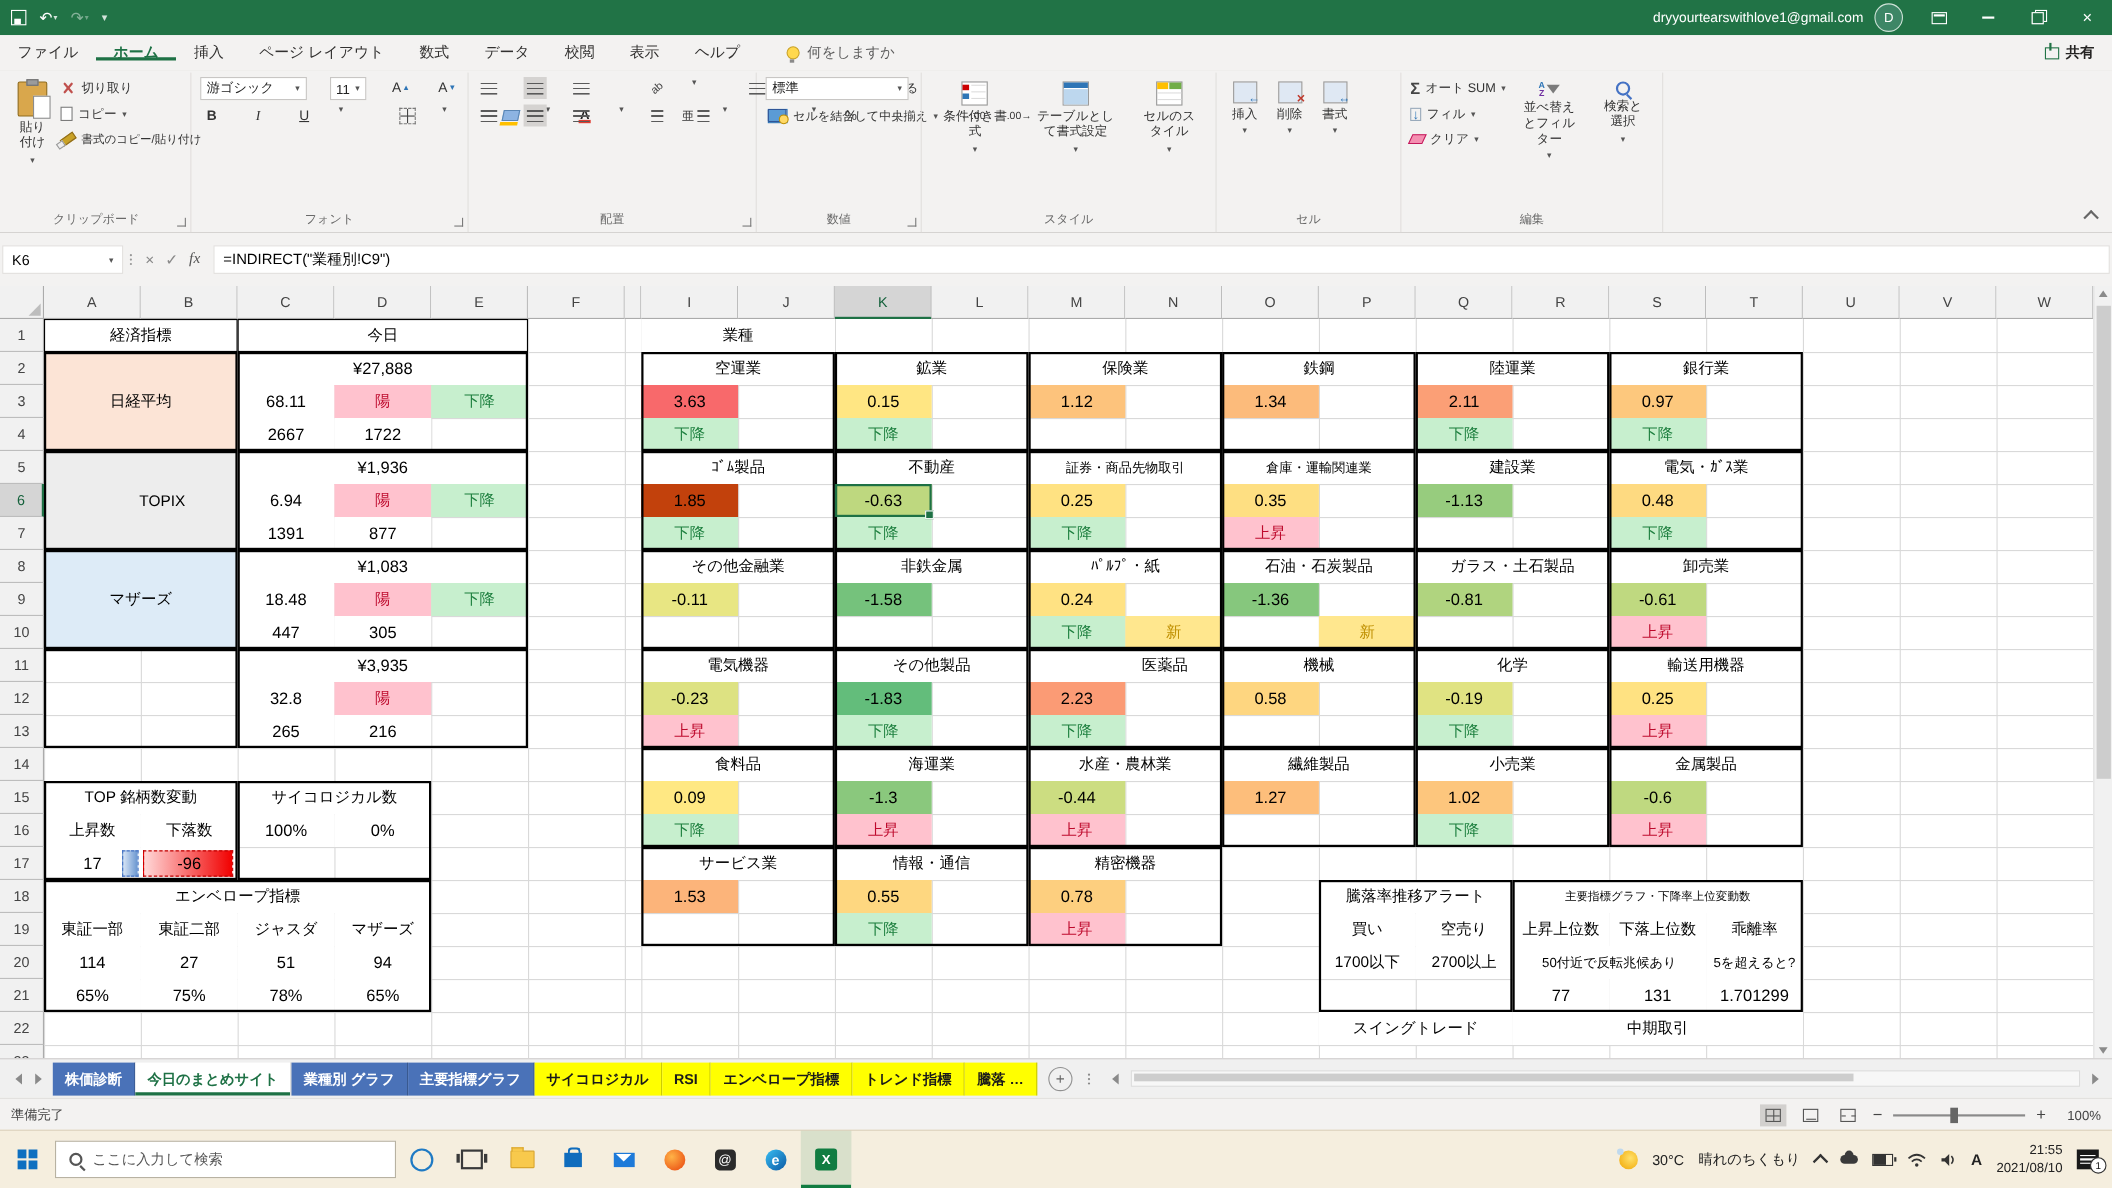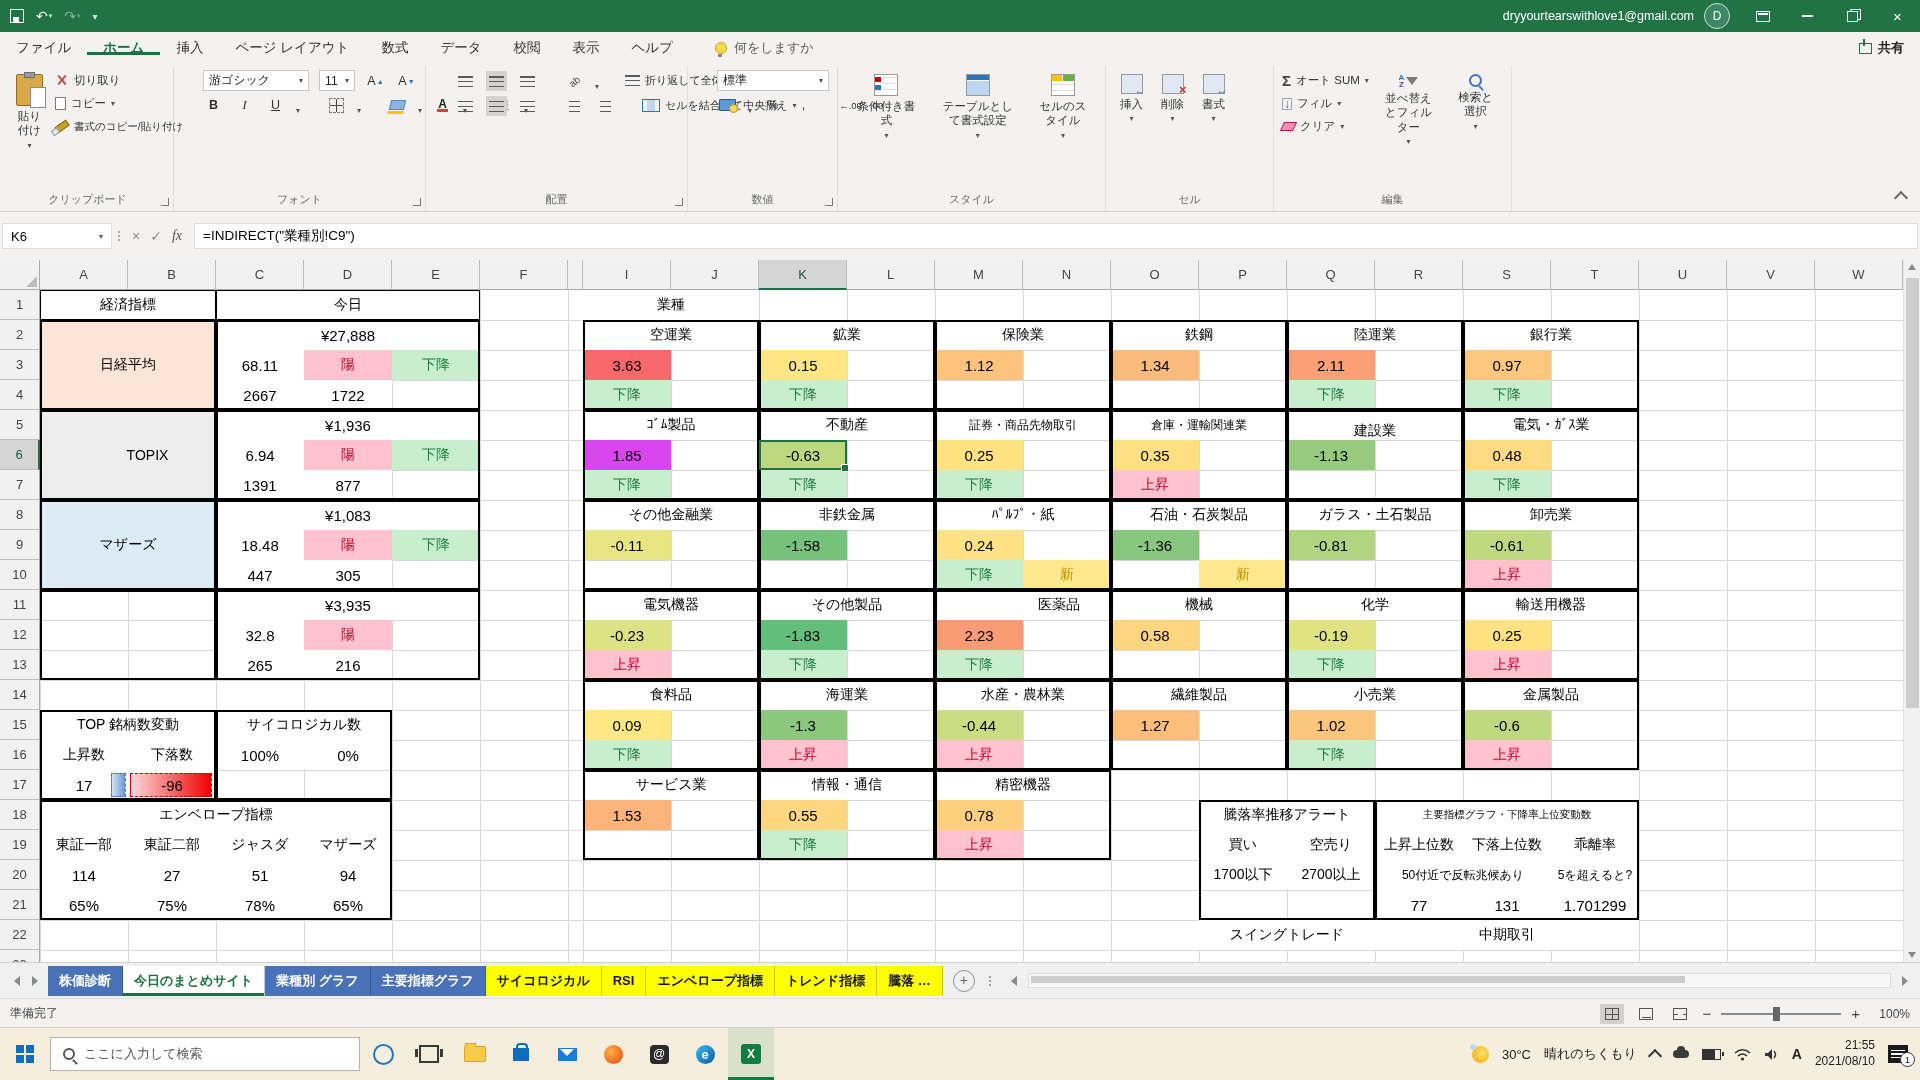--- a/index.html
+++ b/index.html
@@ -40,21 +40,21 @@
   .ribbon{position:absolute;top:64px;left:0;right:0;height:148px;background:#F3F2F1;border-bottom:1px solid #D2D0CE;
     display:flex;align-items:stretch;padding:2px 0 0 2px;box-sizing:border-box;}
   .rg{position:relative;border-right:1px solid #E1DFDD;padding:4px 8px 24px 8px;box-sizing:border-box;flex:0 0 auto;}
   .rl{position:absolute;left:0;right:0;bottom:4px;text-align:center;font-size:11px;color:#696969;}
   .dlg{position:absolute;right:4px;bottom:5px;width:7px;height:7px;border-right:1.5px solid #7a7a7a;border-bottom:1.5px solid #7a7a7a;}
   .rb{display:flex;gap:6px;}
   .bigbtn{display:flex;flex-direction:column;align-items:center;gap:3px;padding:4px 6px;font-size:11.5px;color:#333;text-align:center;line-height:1.25;}
   .car{font-size:8px;color:#555;}
   .scol{display:flex;flex-direction:column;justify-content:flex-start;gap:2px;}
   .sbtn{display:flex;align-items:center;gap:5px;font-size:11.5px;color:#333;height:21px;white-space:nowrap;}
-  .rrow{display:flex;align-items:flex-end;gap:10px;margin-bottom:4px;margin-left:21px;}
+  .rrow{display:flex;align-items:flex-start;gap:21px;margin-bottom:4px;}
   .combo{background:#fff;border:1px solid #C8C6C4;height:21px;display:flex;align-items:center;justify-content:space-between;padding:0 5px;font-size:12px;color:#222;box-sizing:border-box;}
   .tb{min-width:21px;height:20px;display:flex;align-items:center;justify-content:center;font-size:12.5px;color:#333;gap:1px;}
   .tb.on{background:#D5D3D1;}
   .tiny{font-size:7px;color:#2E75B6;}
   .vsep{width:1px;height:20px;background:#DCDAD8;margin:0 3px;}
   
   .ic-paste{width:25px;height:30px;background:#D9A74C;border:1px solid #8F6C1E;border-radius:2px;position:relative;}
   .ic-paste::before{content:"";position:absolute;left:7px;top:-3px;width:9px;height:4px;background:#9b9b9b;border:1px solid #6e6e6e;}
   .ic-paste::after{content:"";position:absolute;right:-4px;bottom:-3px;width:14px;height:19px;background:#fff;border:1px solid #8c8c8c;}
   .ic-cut{position:relative;width:14px;height:13px;}
@@ -795,27 +795,27 @@
       </div>
       <div class="cell f-m" style="left: 759px; top: 150px; width: 176px; height: 30px;">
         <span class="z">不動産</span>
       </div>
       <div class="cell f-s" style="left: 935px; top: 150px; width: 176px; height: 30px;">
         <span class="z">証券・商品先物取引</span>
       </div>
       <div class="cell f-s" style="left: 1111px; top: 150px; width: 176px; height: 30px;">
         <span class="z">倉庫・運輸関連業</span>
       </div>
-      <div class="cell f-m" style="left: 1287px; top: 150px; width: 176px; height: 30px; align-items: flex-end;">
+      <div class="cell f-m" style="left: 1287px; top: 150px; width: 176px; height: 30px;">
         <span class="z">建設業</span>
       </div>
       <div class="cell f-m" style="left: 1463px; top: 150px; width: 176px; height: 30px;">
         <span class="z">電気・ｶﾞｽ業</span>
       </div>
-      <div class="cell" style="left: 583px; top: 180px; width: 88px; height: 30px; background: #d946ef;">
+      <div class="cell" style="left: 583px; top: 180px; width: 88px; height: 30px; background: #c2410c;">
         <span class="z">1.85</span>
       </div>
       <div class="cell" style="left: 759px; top: 180px; width: 88px; height: 30px; background: rgb(190, 216, 127);">
         <span class="z">-0.63</span>
       </div>
       <div class="cell" style="left: 935px; top: 180px; width: 88px; height: 30px; background: rgb(255, 226, 130);">
         <span class="z">0.25</span>
       </div>
       <div class="cell" style="left: 1111px; top: 180px; width: 88px; height: 30px; background: rgb(254, 223, 130);">
         <span class="z">0.35</span>

